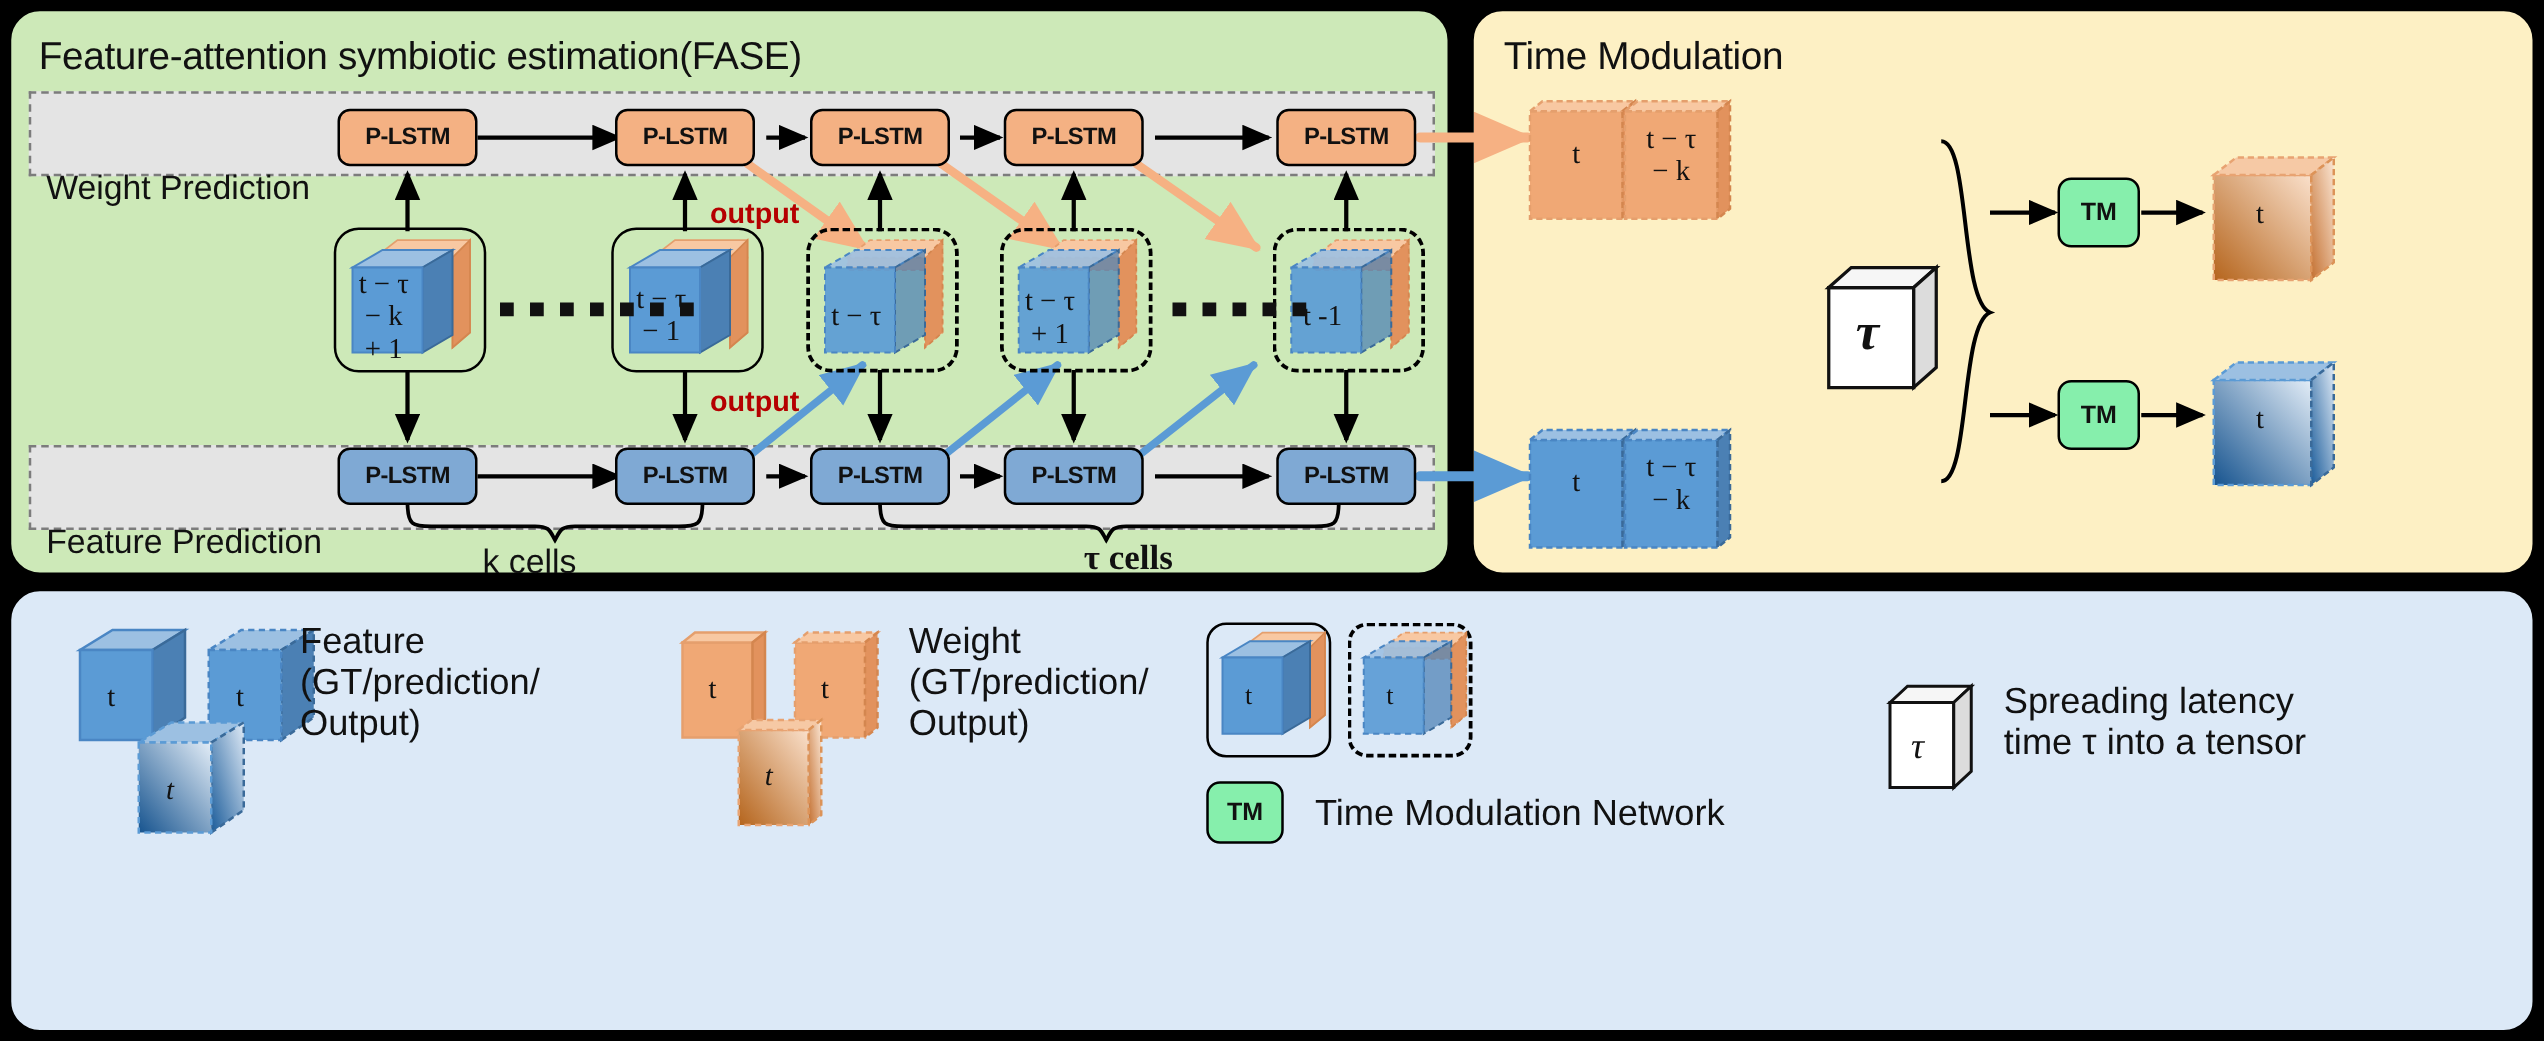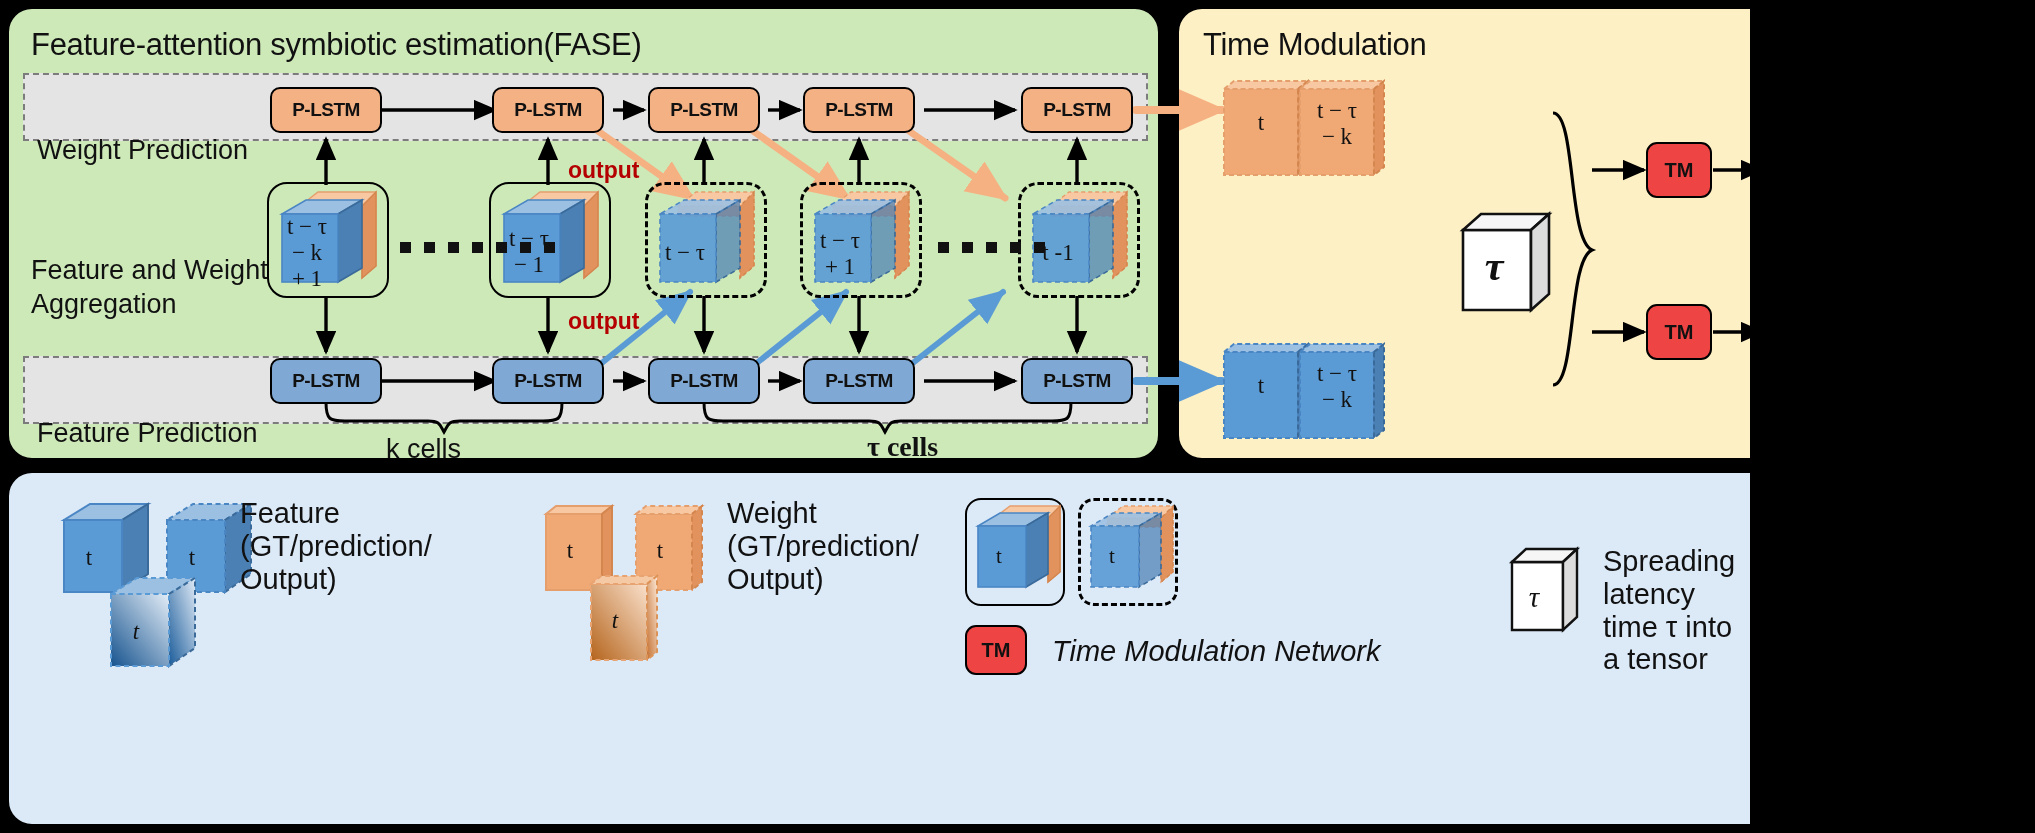--- a/index.html
+++ b/index.html
@@ -1,17 +1,17 @@
 <!DOCTYPE html>
 <html><head>
 <meta charset="utf-8">
 <style>
   html,body{margin:0;padding:0;background:#000;}
   body{width:2035px;height:833px;font-family:"Liberation Sans",sans-serif;}
-  #root{position:relative;width:1750px;height:833px;background:#000;overflow:hidden;}
+  #root{position:relative;width:2035px;height:833px;background:#000;overflow:hidden;}
 
   
   .panel{position:absolute;box-sizing:border-box;}
   #fase{left:6px;top:6px;width:1155px;height:455px;background:#cde9b8;border:3px solid #000;border-radius:26px;}
   #tmod{left:1176px;top:6px;width:853px;height:455px;background:#fdf0c4;border:3px solid #000;border-radius:26px;}
   #legend{left:6px;top:470px;width:2023px;height:357px;background:#dce9f7;border:3px solid #000;border-radius:26px;}
 
   .panel-title{position:absolute;font-size:31px;color:#111;font-weight:400;letter-spacing:-.3px;}
 
   
@@ -20,21 +20,21 @@
   .rowlabel{position:absolute;font-size:27px;color:#111;white-space:nowrap;margin-top:32px;}
 
   
   .plstm{position:absolute;width:112px;height:46px;border:2.5px solid #000;border-radius:10px;
          display:flex;align-items:center;justify-content:center;font-size:19px;font-weight:bold;color:#111;
          box-sizing:border-box;letter-spacing:-.5px;}
   .plstm.w{background:#f4b183;}
   .plstm.f{background:#7fa9d4;}
 
   
-  .tm{position:absolute;width:66px;height:56px;background:#ef4444;border:2.5px solid #000;border-radius:11px;
+  .tm{position:absolute;width:66px;height:56px;background:#86efac;border:2.5px solid #000;border-radius:11px;
       display:flex;align-items:center;justify-content:center;font-size:20px;font-weight:bold;color:#111;box-sizing:border-box;}
 
   
   .cell{position:absolute;box-sizing:border-box;border-radius:20px;}
   .cell.solid{border:2.5px solid #000;}
   .cell.dash{border:3px dashed #000;}
 
   
   .cube{position:absolute;}
   .cube svg{display:block;overflow:visible;}
@@ -58,22 +58,20 @@
 
   <div class="panel" id="fase">
     <div class="panel-title" style="left:22px;top:18px;">Feature-attention symbiotic estimation(FASE)</div>
 
     <div class="strip" style="left:14px;top:64px;width:1125px;height:68px;"></div>
     <div class="rowlabel" style="left:28px;top:94px;">Weight Prediction</div>
 
     <div class="strip" style="left:14px;top:347px;width:1125px;height:68px;"></div>
     <div class="rowlabel" style="left:28px;top:377px;">Feature Prediction</div>
 
-    <div class="rowlabel" style="left:22px;top:213px;line-height:1.25;white-space:pre-line;">Feature and Weight
-Aggregation</div>
 
     <div class="lbl" style="left:377px;top:425px;font-size:27px;">k cells</div>
     <div class="lbl serif" style="left:858px;top:422px;font-size:28px;">τ cells</div>
   </div>
 
   <div class="panel" id="tmod">
     <div class="panel-title" style="left:24px;top:18px;">Time Modulation</div>
   </div>
 
   <div class="panel" id="legend"></div>
@@ -404,21 +402,21 @@
       <polygon points="88,4 88,70 76,80 76,16" fill="#e2925d" stroke="#d4864f" stroke-width="1.4" stroke-dasharray="4,3"></polygon>
       <polygon points="6,24 54,24 76,11 28,11" fill="#9cc0e2" fill-opacity=".9" stroke="#4a86c4" stroke-width="1.6" stroke-dasharray="5,3.5"></polygon>
       <polygon points="54,24 76,11 76,72 54,85" fill="#4b80b4" fill-opacity=".72" stroke="#3a6a99" stroke-width="1.6" stroke-dasharray="5,3.5"></polygon>
       <rect x="6" y="24" width="48" height="61" fill="#5b9bd5" fill-opacity=".92" stroke="#4a86c4" stroke-width="1.6" stroke-dasharray="5,3.5"></rect>
     </svg>
   </div>
   <div class="cubetxt" style="left:1087px;top:545px;width:50px;font-size:21px;">t</div>
 
 
   <div class="tm" style="left:965px;top:625px;width:62px;height:50px;">TM</div>
-  <div class="legtxt" style="left:1052px;top:635px;font-style:italic;">Time Modulation Network</div>
+  <div class="legtxt" style="left:1052px;top:635px;">Time Modulation Network</div>
 
   <div class="cube" style="left:1507px;top:544px;">
     <svg width="80" height="92">
       <polygon points="5,18 56,18 56,86 5,86" fill="#ffffff" stroke="#111" stroke-width="2.4"></polygon>
       <polygon points="5,18 19,5 70,5 56,18" fill="#f6f6f6" stroke="#111" stroke-width="2.4"></polygon>
       <polygon points="56,18 70,5 70,73 56,86" fill="#dcdcdc" stroke="#111" stroke-width="2.4"></polygon>
     </svg>
   </div>
   <div class="cubetxt" style="left:1509px;top:581px;width:50px;font-family:'Liberation Serif',serif;font-style:italic;font-size:29px;">τ</div>
   <div class="legtxt" style="left:1603px;top:545px;">Spreading latency

